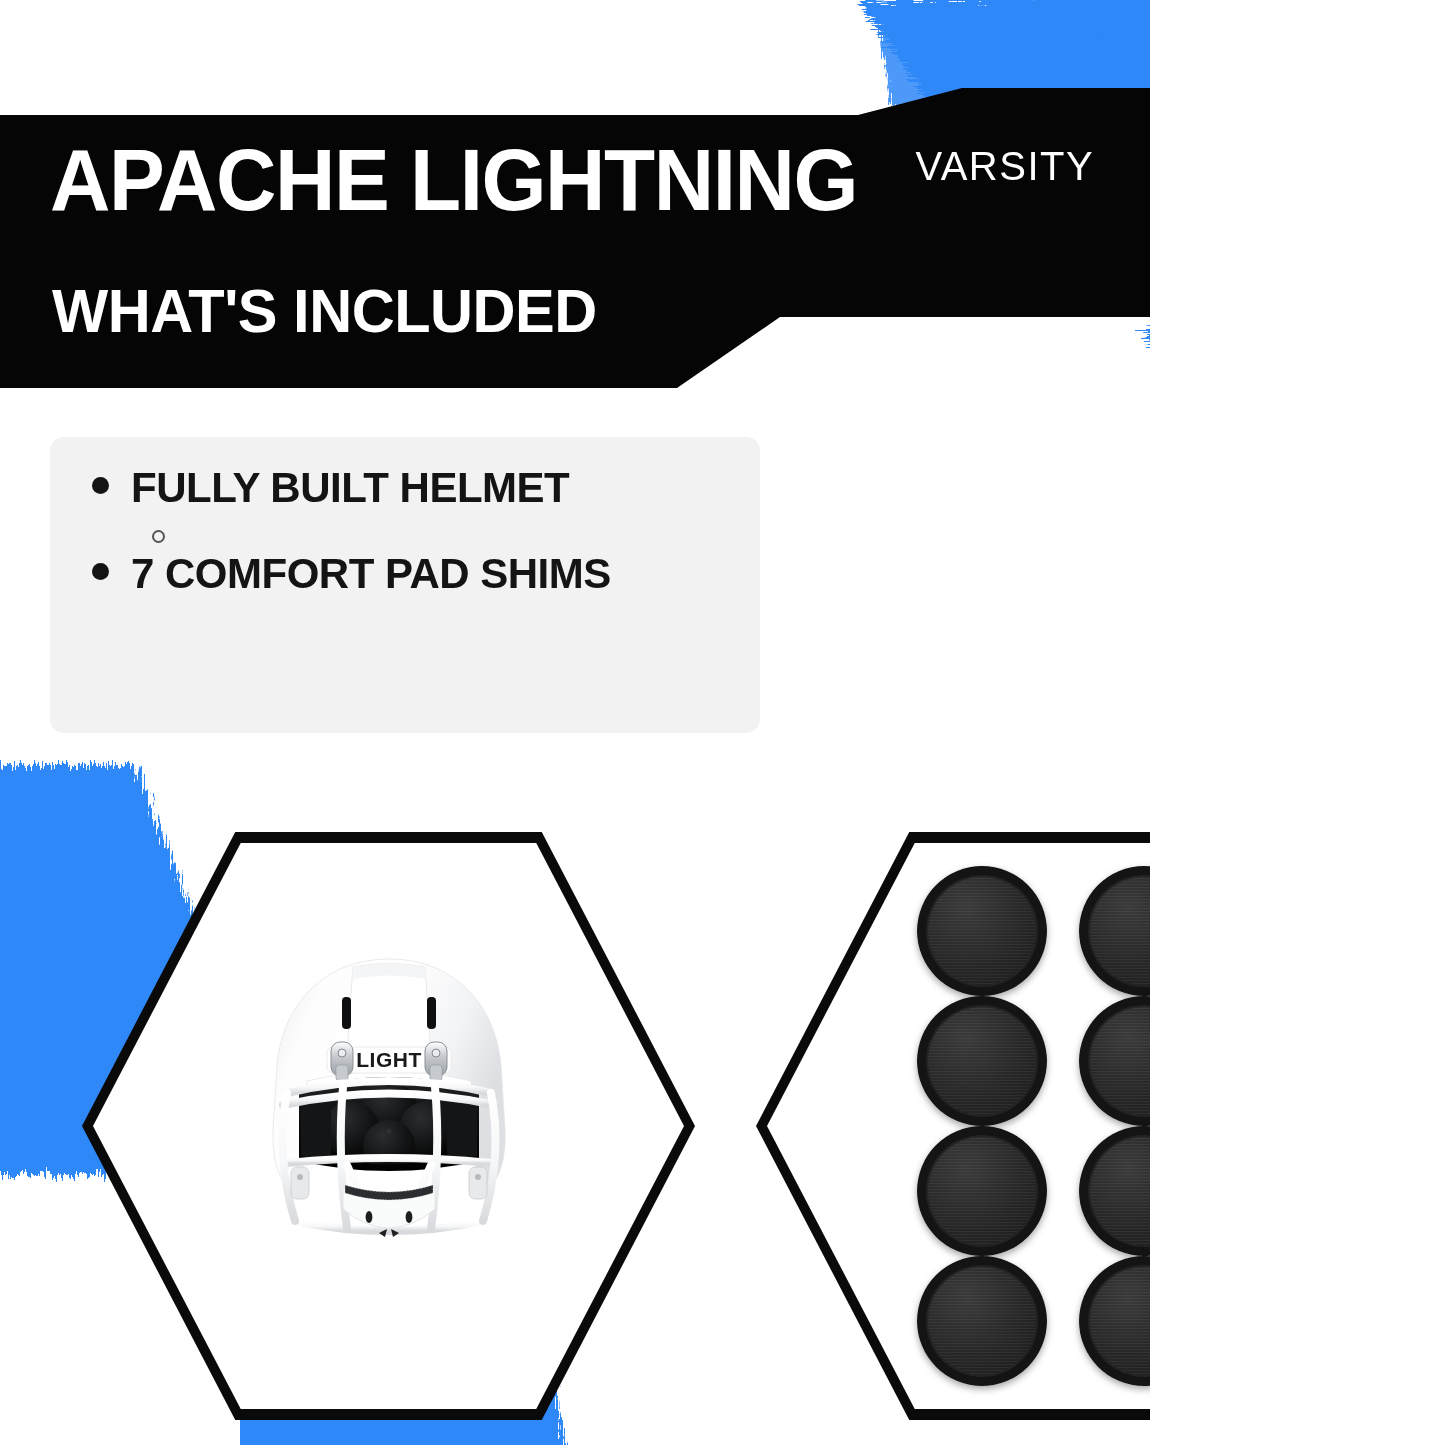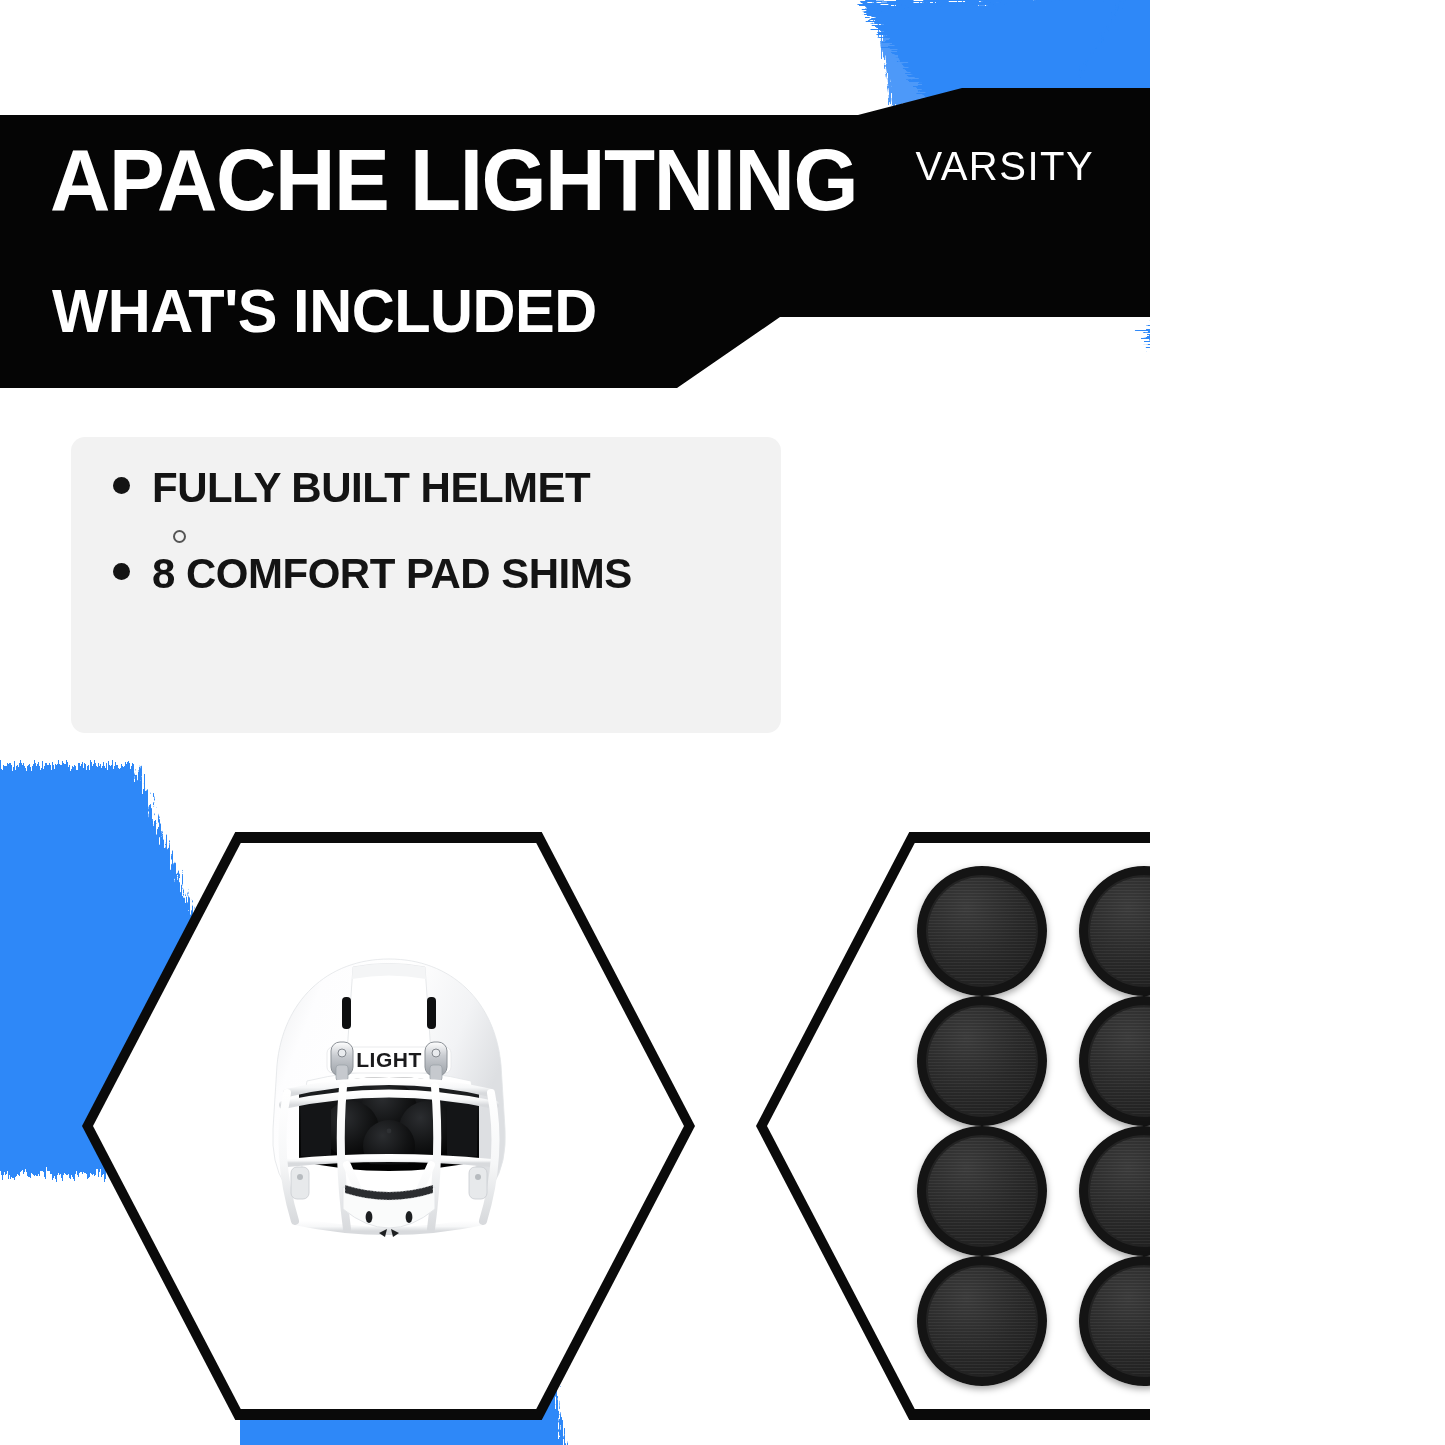--- a/index.html
+++ b/index.html
@@ -84,21 +84,21 @@
     letter-spacing: -0.5px;
     z-index: 6;
     white-space: nowrap;
     transform: scaleX(0.96);
     transform-origin: left center;
   }
 
   
   .list-panel {
     position: absolute;
-    left: 71px;
+    left: 50px;
     top: 437px;
     width: 710px;
     height: 296px;
     background: #f2f2f2;
     border-radius: 14px;
     z-index: 4;
     box-sizing: border-box;
     padding: 26px 18px 20px 30px;
   }
   .li-l1 {
@@ -288,21 +288,21 @@
     </div>
 
     <div class="sub-list">
       <div class="li-l2">
         <span class="bullet-hollow"></span>
       </div>
     </div>
 
     <div class="li-l1" style="margin-top:6px;">
       <span class="bullet-solid"></span>
-      <span class="li-l1-text">8 COMFORT PAD SHIMS</span>
+      <span class="li-l1-text">7 COMFORT PAD SHIMS</span>
     </div>
 
   </div>
 
   <div class="hex" id="hex-helmet">
     <div class="hex-shape"></div>
     <div class="hex-inner"></div>
     <div class="hex-content">
       <div class="helmet-wrap">
         <svg viewBox="0 0 300 370">

